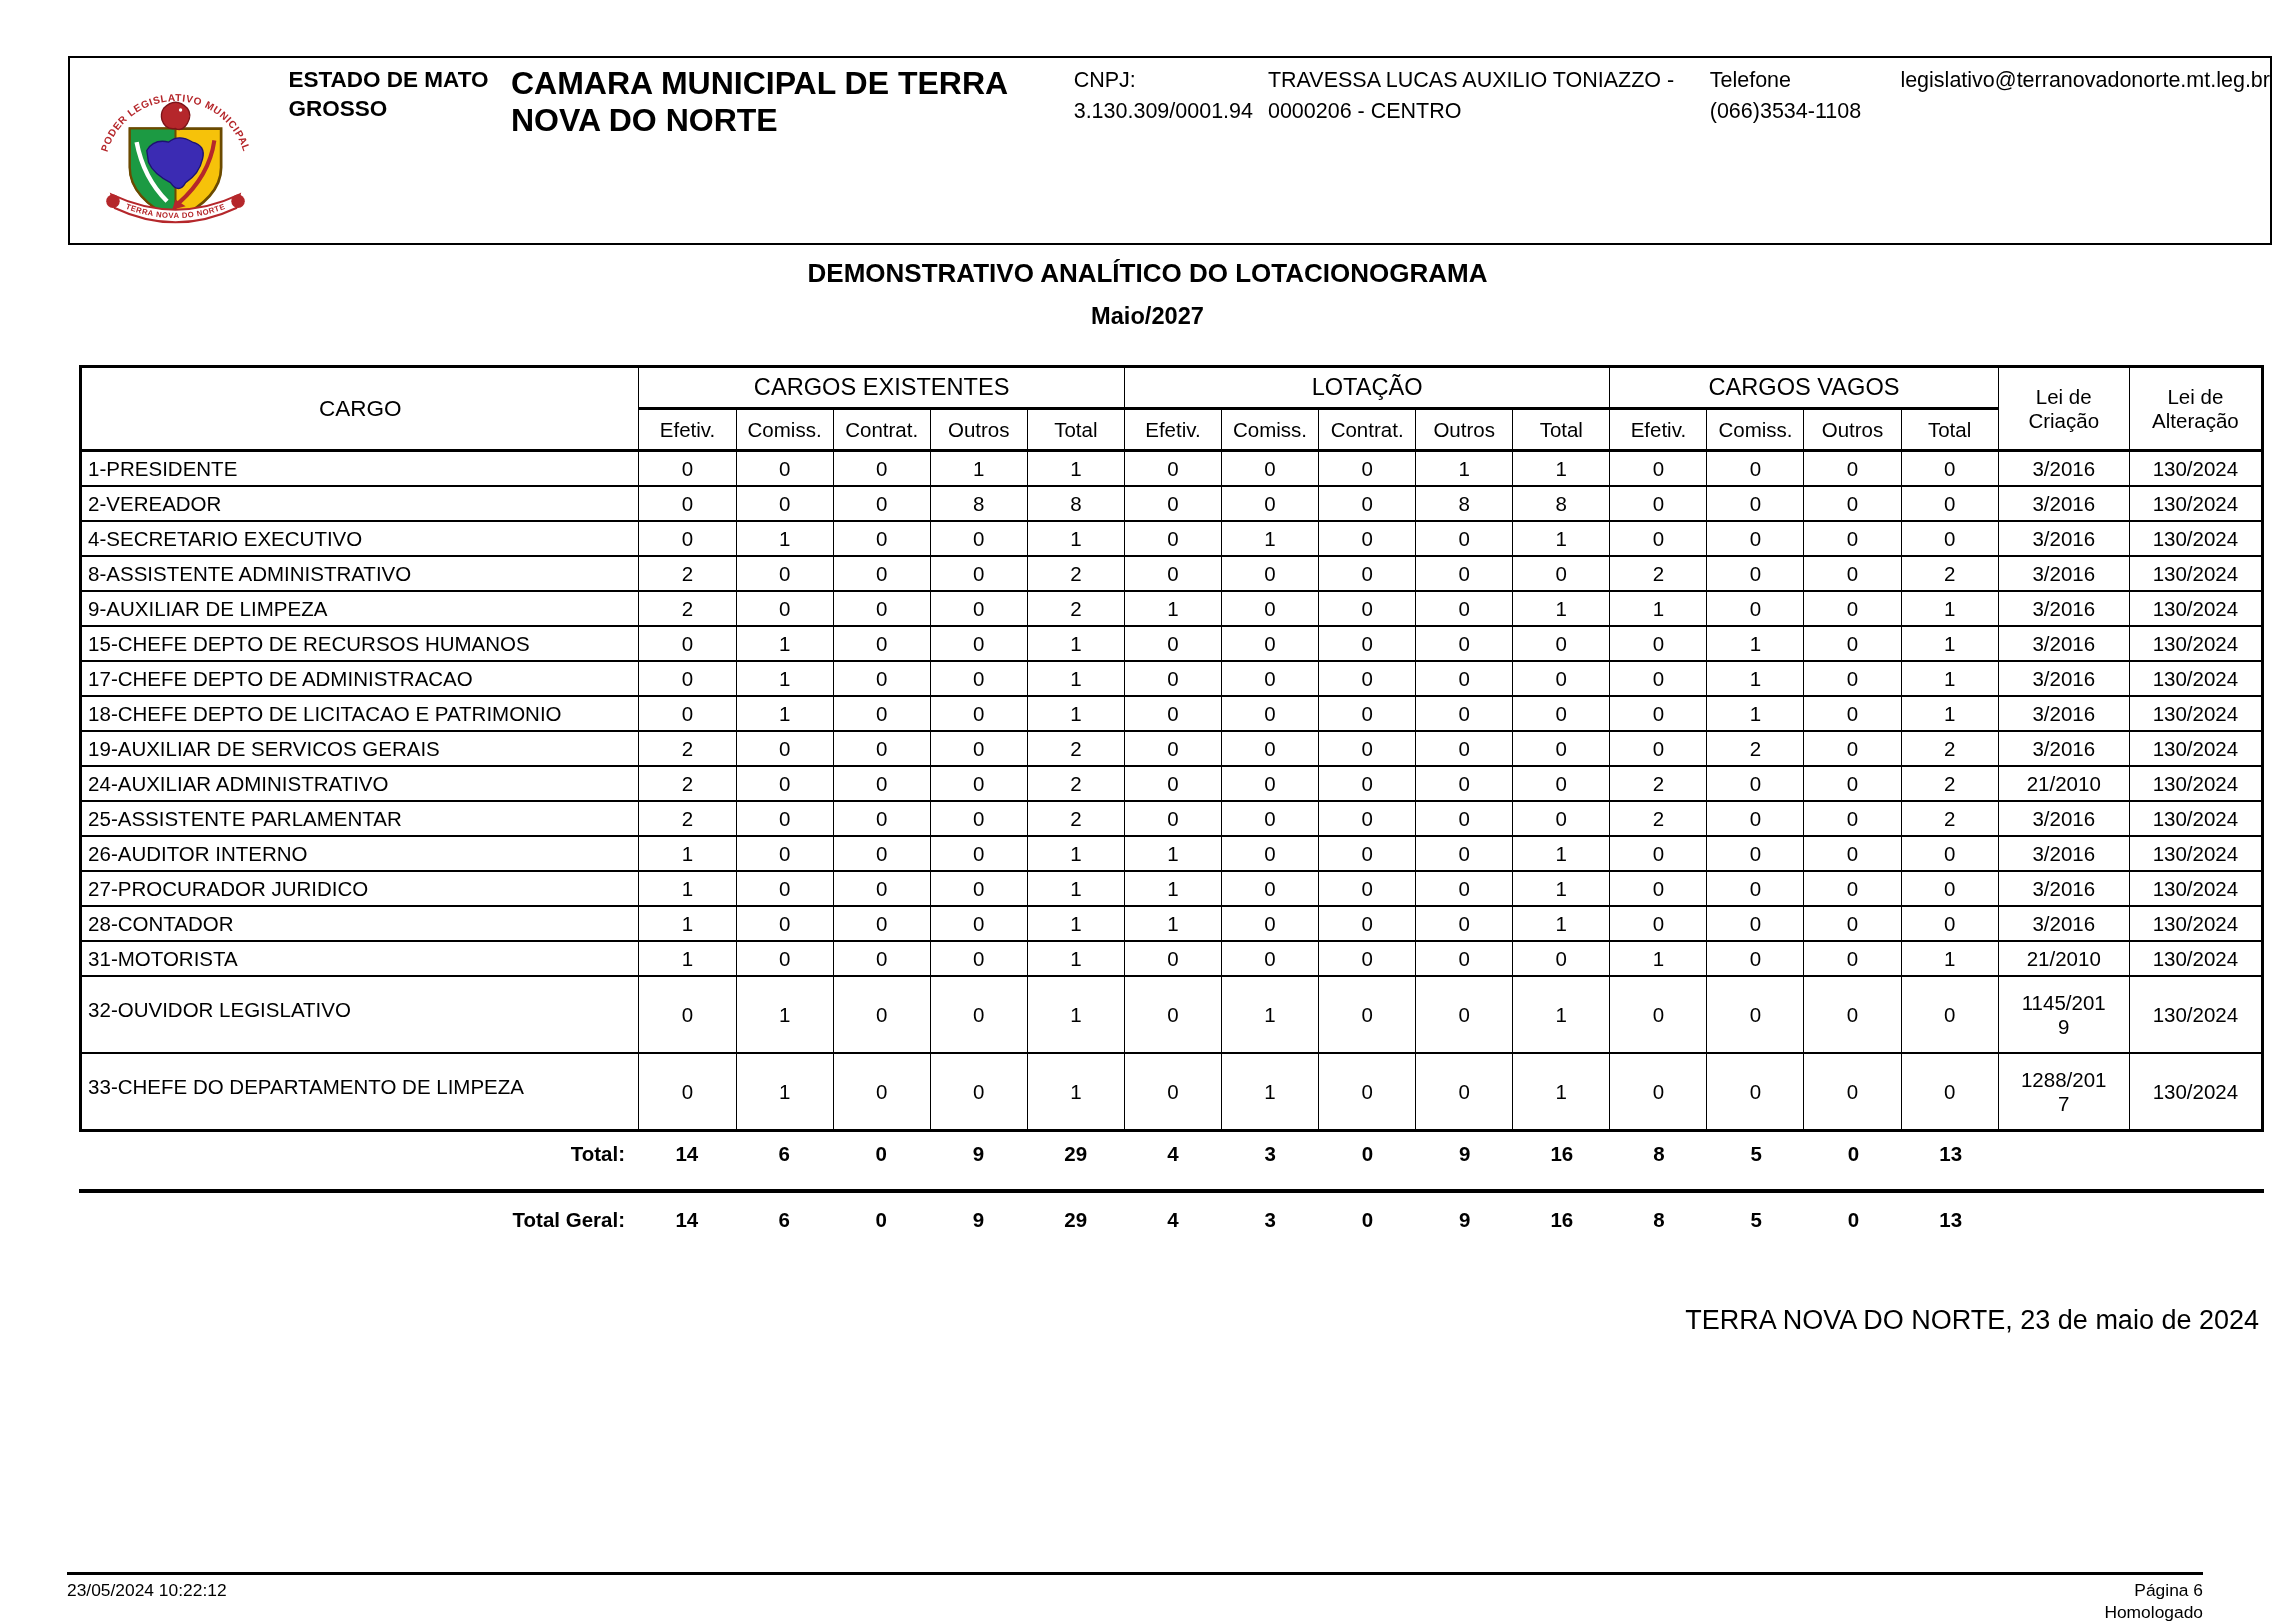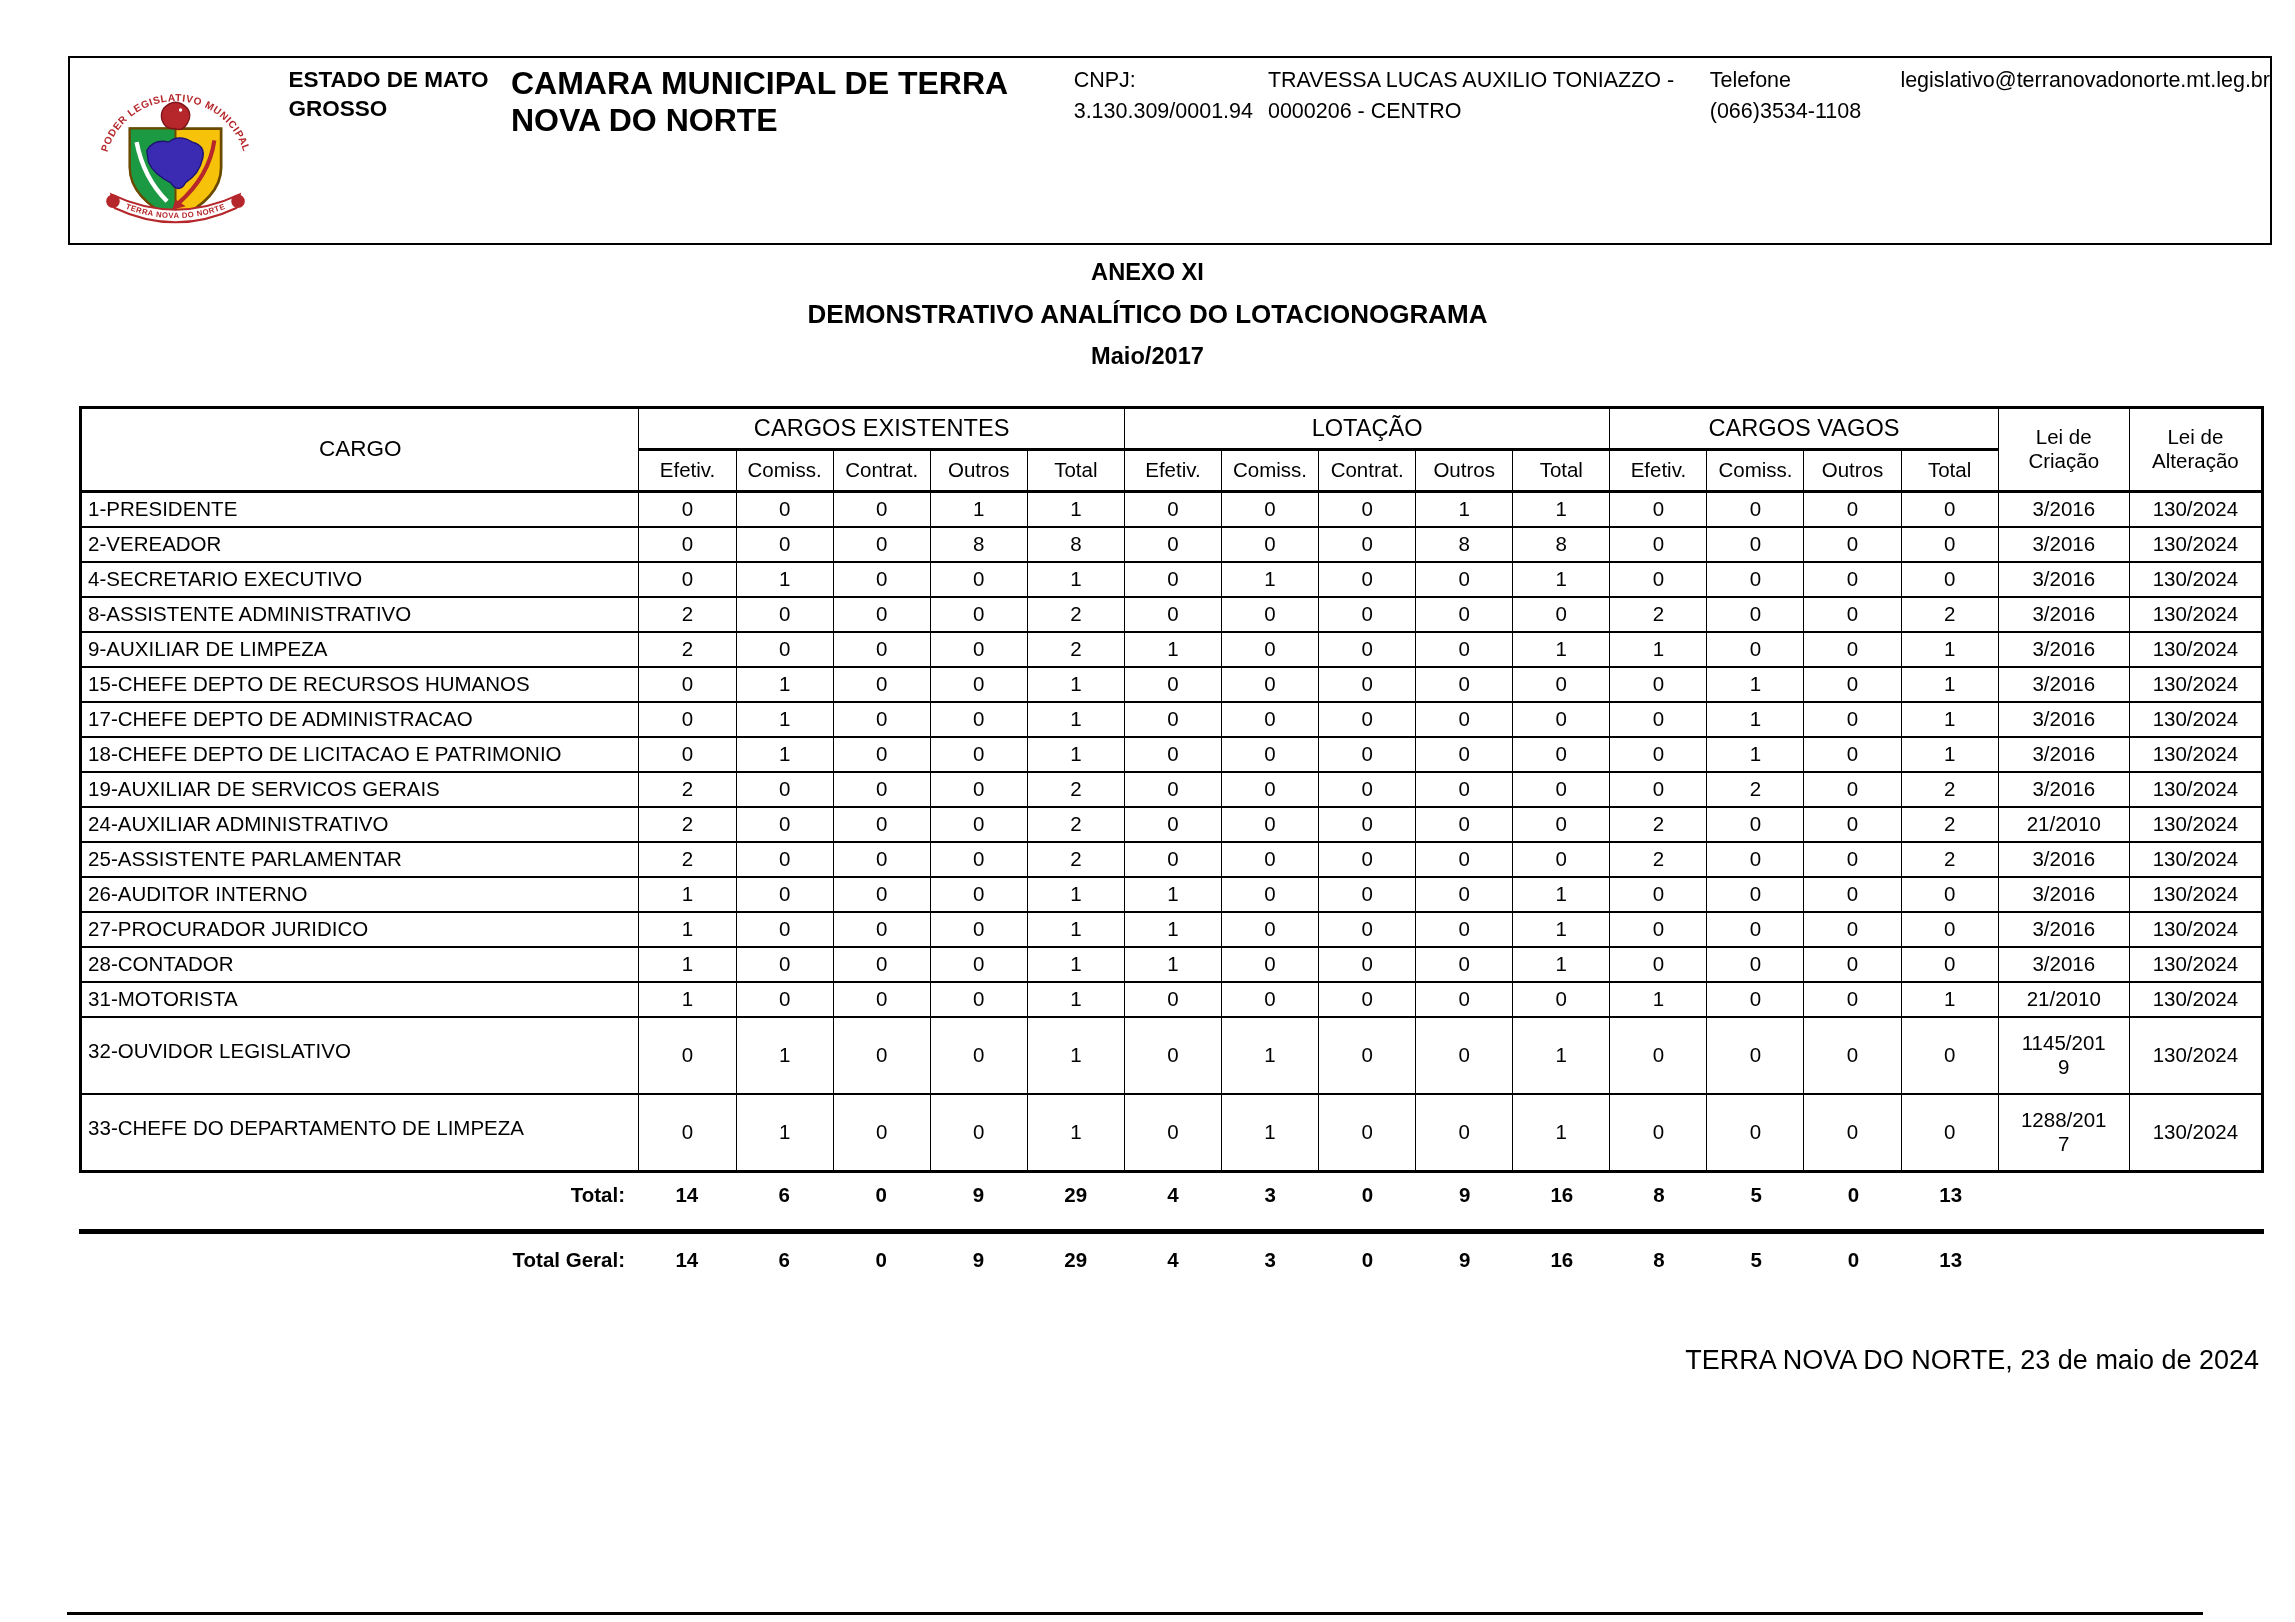--- a/index.html
+++ b/index.html
@@ -97,23 +97,22 @@
     <div class="org-line1">ESTADO DE MATO GROSSO</div>
     <div class="org-line2">CAMARA MUNICIPAL DE TERRA NOVA DO NORTE</div>
     <div class="org-line"><span class="lbl-cnpj">CNPJ:</span><span>3.130.309/0001.94</span></div>
     <div class="org-line">TRAVESSA LUCAS AUXILIO TONIAZZO - 0000206 - CENTRO</div>
     <div class="org-line"><span class="lbl-tel">Telefone</span><span>(066)3534-1108</span></div>
     <div class="org-line">legislativo@terranovadonorte.mt.leg.br</div>
   </div>
 </div>
 
 <div class="titles">
-  <div class="t-anexo">ANEXO XI</div>
   <div class="t-sub">DEMONSTRATIVO ANALÍTICO DO LOTACIONOGRAMA</div>
-  <div class="t-period">Maio/2017</div>
+  <div class="t-period">Maio/2027</div>
 </div>
 
 <table class="doc-table">
   <colgroup>
     <col style="width:558px">
     <col style="width:97px">
       <col style="width:97px">
       <col style="width:97px">
       <col style="width:97px">
       <col style="width:97px">

